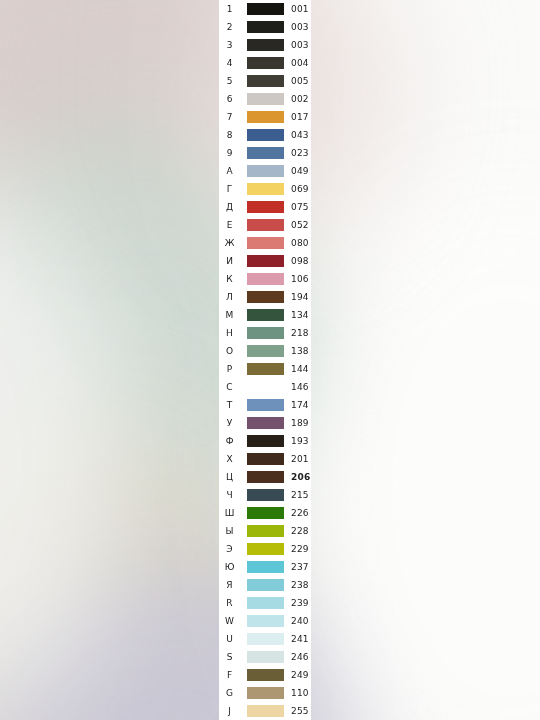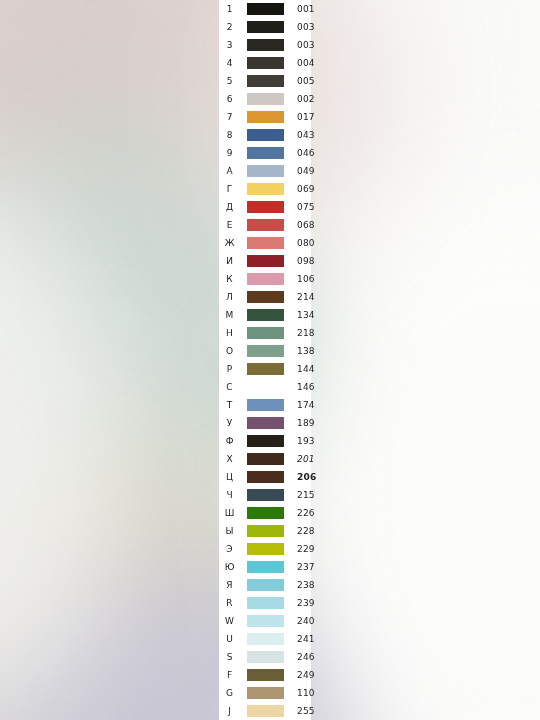--- a/index.html
+++ b/index.html
@@ -61,21 +61,21 @@
     flex: 0 0 auto;
   }
   .row-swatch {
     width: 37px;
     height: 12px;
     flex: 0 0 auto;
     margin-left: 7px;
   }
   .row-code {
     flex: 0 0 auto;
-    margin-left: 13px;
+    margin-left: 7px;
     font-size: 9px;
     color: #1c1c1c;
     line-height: 1;
     letter-spacing: .2px;
   }
 </style>
 </head>
 <body>
 
 <div id="backdrop">
@@ -126,61 +126,61 @@
       <div class="row-code" style="color: rgb(28, 28, 28);">017</div>
     </div>
     <div class="legend-row" style="height: 18px;">
       <div class="row-key" style="color: rgb(28, 28, 28);">8</div>
       <div class="row-swatch" style="width: 37px; height: 12px; background: rgb(60, 93, 143);"></div>
       <div class="row-code" style="color: rgb(28, 28, 28);">043</div>
     </div>
     <div class="legend-row" style="height: 18px;">
       <div class="row-key" style="color: rgb(28, 28, 28);">9</div>
       <div class="row-swatch" style="width: 37px; height: 12px; background: rgb(81, 117, 158);"></div>
-      <div class="row-code" style="color: rgb(28, 28, 28);">046</div>
+      <div class="row-code" style="color: rgb(28, 28, 28);">023</div>
     </div>
     <div class="legend-row" style="height: 18px;">
       <div class="row-key" style="color: rgb(28, 28, 28);">A</div>
       <div class="row-swatch" style="width: 37px; height: 12px; background: rgb(165, 182, 201);"></div>
       <div class="row-code" style="color: rgb(28, 28, 28);">049</div>
     </div>
     <div class="legend-row" style="height: 18px;">
       <div class="row-key" style="color: rgb(28, 28, 28);">Г</div>
       <div class="row-swatch" style="width: 37px; height: 12px; background: rgb(243, 210, 97);"></div>
       <div class="row-code" style="color: rgb(28, 28, 28);">069</div>
     </div>
     <div class="legend-row" style="height: 18px;">
       <div class="row-key" style="color: rgb(28, 28, 28);">Д</div>
       <div class="row-swatch" style="width: 37px; height: 12px; background: rgb(194, 47, 38);"></div>
       <div class="row-code" style="color: rgb(28, 28, 28);">075</div>
     </div>
     <div class="legend-row" style="height: 18px;">
       <div class="row-key" style="color: rgb(28, 28, 28);">Е</div>
       <div class="row-swatch" style="width: 37px; height: 12px; background: rgb(200, 76, 74);"></div>
-      <div class="row-code" style="color: rgb(28, 28, 28);">068</div>
+      <div class="row-code" style="color: rgb(28, 28, 28);">052</div>
     </div>
     <div class="legend-row" style="height: 18px;">
       <div class="row-key" style="color: rgb(28, 28, 28);">Ж</div>
       <div class="row-swatch" style="width: 37px; height: 12px; background: rgb(219, 122, 114);"></div>
       <div class="row-code" style="color: rgb(28, 28, 28);">080</div>
     </div>
     <div class="legend-row" style="height: 18px;">
       <div class="row-key" style="color: rgb(28, 28, 28);">И</div>
       <div class="row-swatch" style="width: 37px; height: 12px; background: rgb(143, 32, 41);"></div>
       <div class="row-code" style="color: rgb(28, 28, 28);">098</div>
     </div>
     <div class="legend-row" style="height: 18px;">
       <div class="row-key" style="color: rgb(28, 28, 28);">К</div>
       <div class="row-swatch" style="width: 37px; height: 12px; background: rgb(220, 154, 173);"></div>
       <div class="row-code" style="color: rgb(28, 28, 28);">106</div>
     </div>
     <div class="legend-row" style="height: 18px;">
       <div class="row-key" style="color: rgb(28, 28, 28);">Л</div>
       <div class="row-swatch" style="width: 37px; height: 12px; background: rgb(94, 58, 31);"></div>
-      <div class="row-code" style="color: rgb(28, 28, 28);">214</div>
+      <div class="row-code" style="color: rgb(28, 28, 28);">194</div>
     </div>
     <div class="legend-row" style="height: 18px;">
       <div class="row-key" style="color: rgb(28, 28, 28);">М</div>
       <div class="row-swatch" style="width: 37px; height: 12px; background: rgb(52, 84, 61);"></div>
       <div class="row-code" style="color: rgb(28, 28, 28);">134</div>
     </div>
     <div class="legend-row" style="height: 18px;">
       <div class="row-key" style="color: rgb(28, 28, 28);">Н</div>
       <div class="row-swatch" style="width: 37px; height: 12px; background: rgb(110, 147, 128);"></div>
       <div class="row-code" style="color: rgb(28, 28, 28);">218</div>
@@ -211,21 +211,21 @@
       <div class="row-code" style="color: rgb(28, 28, 28);">189</div>
     </div>
     <div class="legend-row" style="height: 18px;">
       <div class="row-key" style="color: rgb(28, 28, 28);">Ф</div>
       <div class="row-swatch" style="width: 37px; height: 12px; background: rgb(38, 32, 25);"></div>
       <div class="row-code" style="color: rgb(28, 28, 28);">193</div>
     </div>
     <div class="legend-row" style="height: 18px;">
       <div class="row-key" style="color: rgb(28, 28, 28);">Х</div>
       <div class="row-swatch" style="width: 37px; height: 12px; background: rgb(64, 42, 28);"></div>
-      <div class="row-code" style="color: rgb(28, 28, 28); font-style: italic;">201</div>
+      <div class="row-code" style="color: rgb(28, 28, 28);">201</div>
     </div>
     <div class="legend-row" style="height: 18px;">
       <div class="row-key" style="color: rgb(28, 28, 28);">Ц</div>
       <div class="row-swatch" style="width: 37px; height: 12px; background: rgb(75, 46, 30);"></div>
       <div class="row-code" style="color: rgb(28, 28, 28); font-weight: bold;">206</div>
     </div>
     <div class="legend-row" style="height: 18px;">
       <div class="row-key" style="color: rgb(28, 28, 28);">Ч</div>
       <div class="row-swatch" style="width: 37px; height: 12px; background: rgb(56, 74, 84);"></div>
       <div class="row-code" style="color: rgb(28, 28, 28);">215</div>

